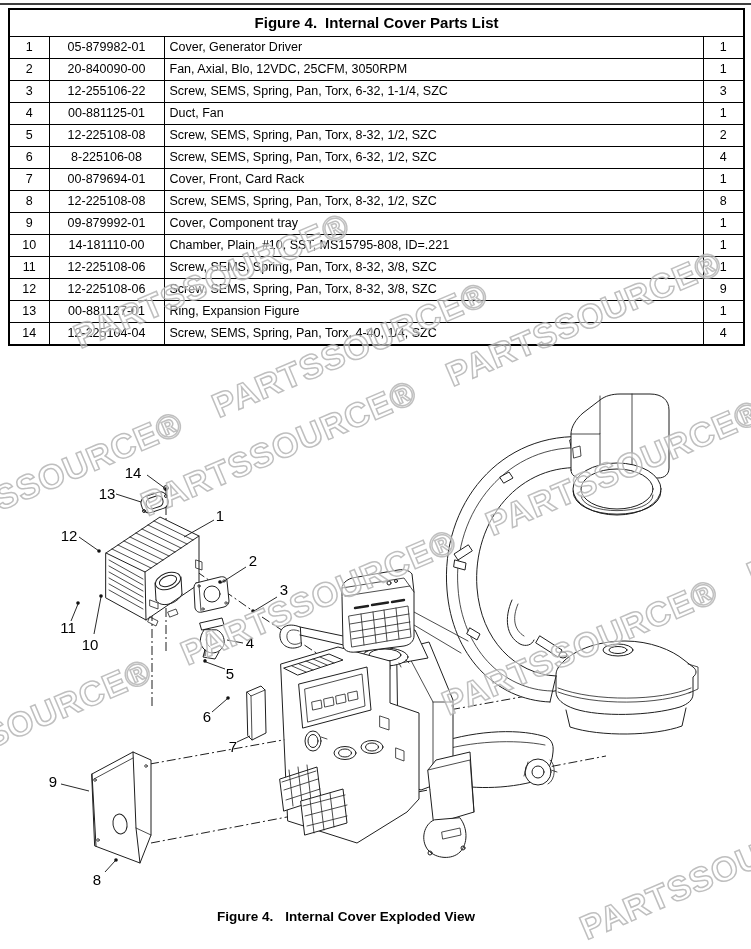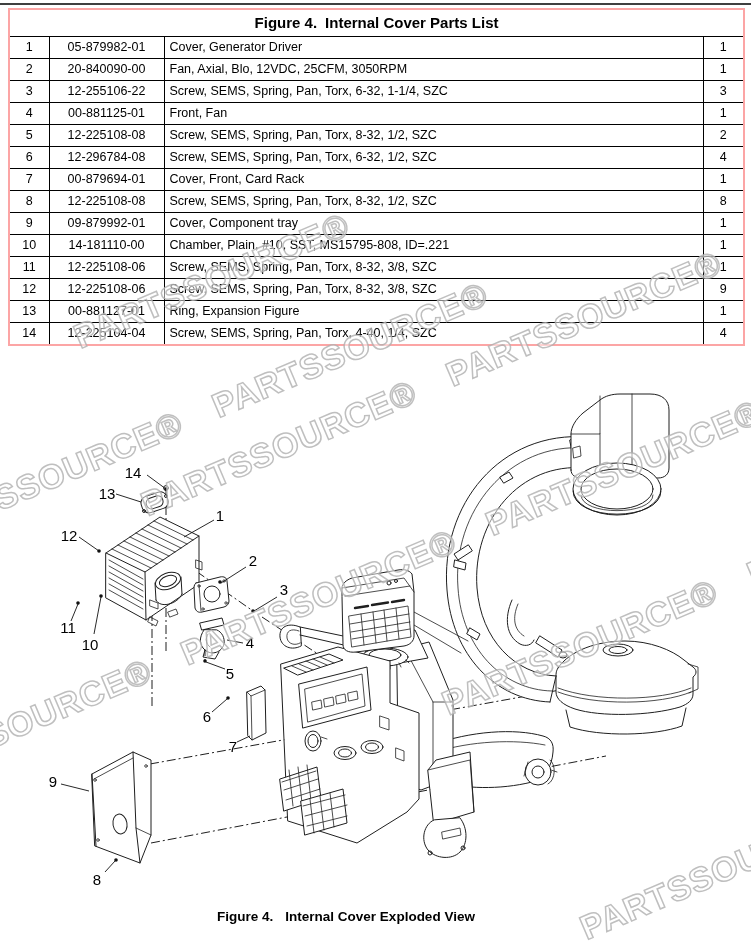--- a/index.html
+++ b/index.html
@@ -9,21 +9,21 @@
 
   
   .tbl-wrap{position:absolute;left:8px;top:8px;width:735px;z-index:1;}
   table.parts{border-collapse:collapse;width:735px;table-layout:fixed;background:transparent;}
   table.parts col.c-item{width:40px}
   table.parts col.c-part{width:115px}
   table.parts col.c-desc{width:539px}
   table.parts col.c-qty{width:41px}
   table.parts td,table.parts th{border:1px solid #000;color:#000;
     font-size:12.5px;line-height:1.05;padding:0 2px;vertical-align:middle;background:transparent;}
-  table.parts{border:2px solid #fca5a5;}
+  table.parts{border:2px solid #000000;}
   tr.t-title td{height:26px;text-align:center;font-weight:bold;font-size:15px;}
   tr.t-title .gap{display:inline-block;width:8px;}
   tr.t-head th{height:23px;text-align:center;font-weight:bold;font-size:13px;}
   tr.t-row td{height:21px;text-align:center;}
   tr.t-row td.d{text-align:left;padding-left:5px;}
 
   
   svg.diagram{position:absolute;left:0;top:385px;width:751px;height:550px;z-index:1;}
   .ln{stroke:#1f1f1f;stroke-width:1;fill:none;stroke-linecap:round;stroke-linejoin:round;}
   .wf{fill:#ffffff;}
@@ -82,32 +82,32 @@
           </tr>
         <tr class="t-row">
             <td>3</td>
             <td>12-255106-22</td>
             <td class="d">Screw, SEMS, Spring, Pan, Torx, 6-32, 1-1/4, SZC</td>
             <td>3</td>
           </tr>
         <tr class="t-row">
             <td>4</td>
             <td>00-881125-01</td>
-            <td class="d">Front, Fan</td>
+            <td class="d">Duct, Fan</td>
             <td>1</td>
           </tr>
         <tr class="t-row">
             <td>5</td>
             <td>12-225108-08</td>
             <td class="d">Screw, SEMS, Spring, Pan, Torx, 8-32, 1/2, SZC</td>
             <td>2</td>
           </tr>
         <tr class="t-row">
             <td>6</td>
-            <td>12-296784-08</td>
+            <td>8-225106-08</td>
             <td class="d">Screw, SEMS, Spring, Pan, Torx, 6-32, 1/2, SZC</td>
             <td>4</td>
           </tr>
         <tr class="t-row">
             <td>7</td>
             <td>00-879694-01</td>
             <td class="d">Cover, Front, Card Rack</td>
             <td>1</td>
           </tr>
         <tr class="t-row">

